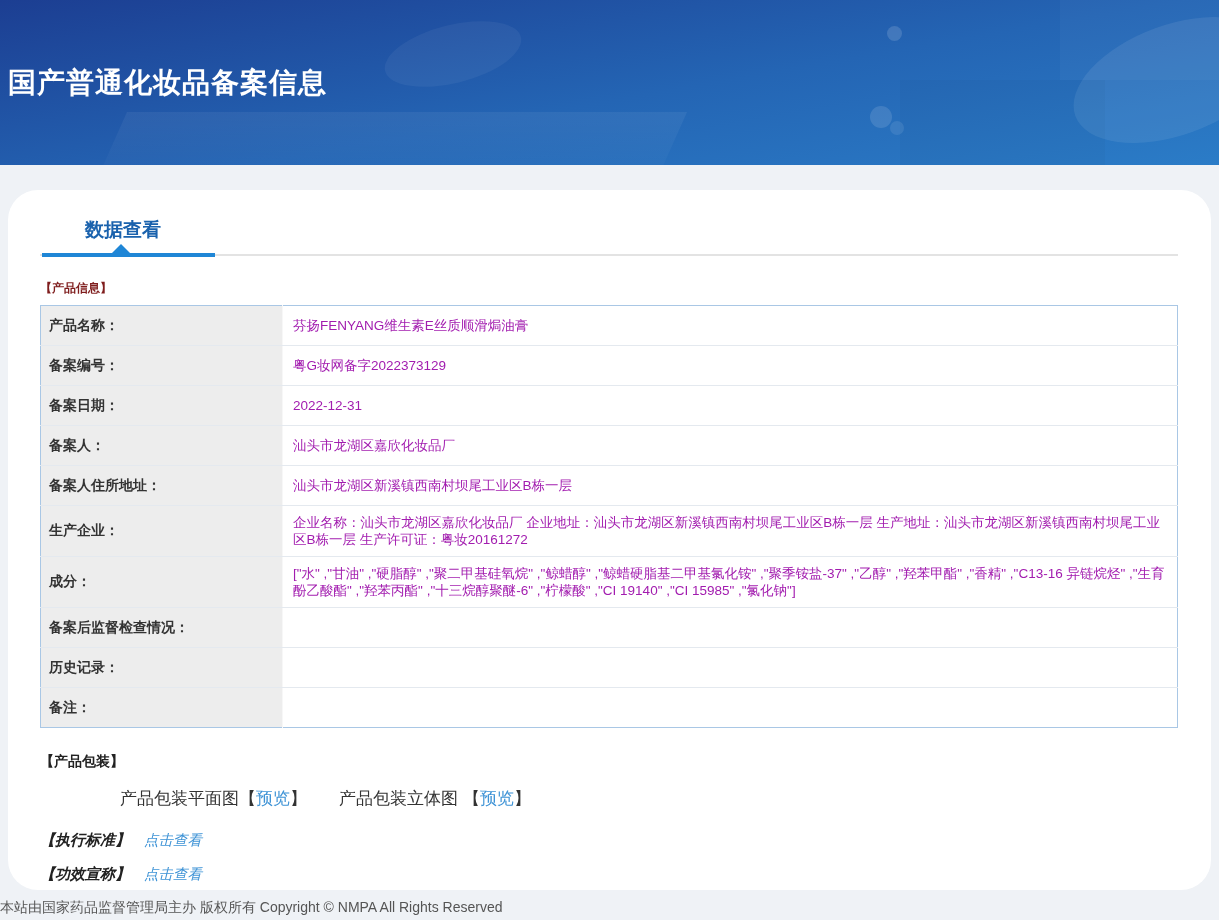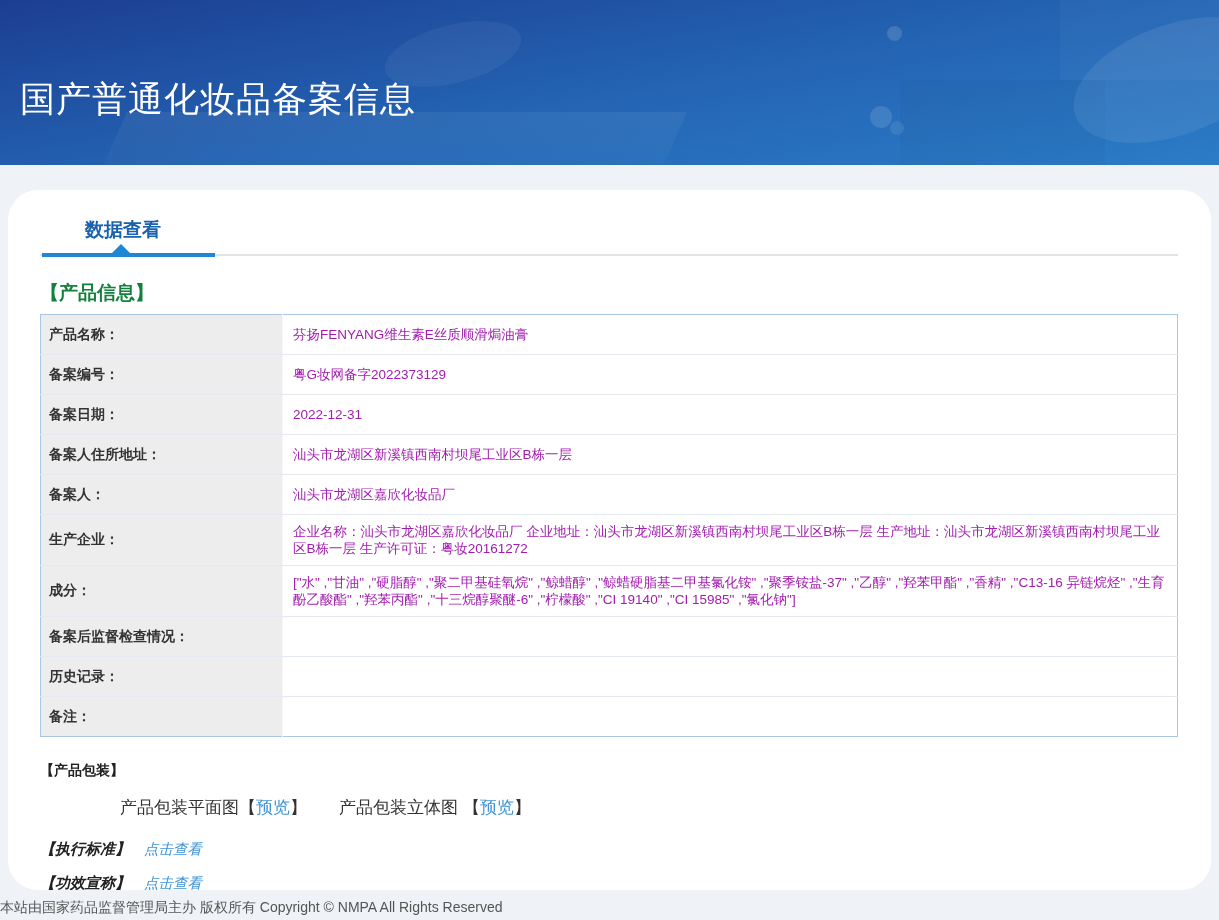--- a/index.html
+++ b/index.html
@@ -8,22 +8,22 @@
     background:#eff2f6;
     font-family:"Liberation Sans",sans-serif;
     -webkit-font-smoothing:antialiased;
   }
   
   .banner{
     position:relative;height:165px;overflow:hidden;
     background:linear-gradient(170deg,#1c3e92 0%,#2465b4 55%,#2b7cc7 100%);
   }
   .banner-title{
-    position:absolute;left:8px;top:64px;margin:12px;
-    font-size:35px;font-weight:400;color:#ffffff;letter-spacing:1px;
+    position:absolute;left:8px;top:64px;margin:0;
+    font-size:28px;font-weight:700;color:#ffffff;letter-spacing:1px;
   }
   .deco{position:absolute;border-radius:50%;}
   .deco-ellipse-1{right:-60px;top:25px;width:210px;height:110px;background:rgba(255,255,255,0.08);transform:rotate(-20deg);}
   .deco-ellipse-2{left:383px;top:25px;width:140px;height:58px;background:rgba(255,255,255,0.05);transform:rotate(-14deg);}
   .deco-circle-1{left:887px;top:26px;width:15px;height:15px;background:rgba(255,255,255,0.14);}
   .deco-circle-2{left:870px;top:106px;width:22px;height:22px;background:rgba(255,255,255,0.12);}
   .deco-circle-3{left:890px;top:121px;width:14px;height:14px;background:rgba(255,255,255,0.09);}
   .deco-poly{
     position:absolute;left:115px;top:112px;width:560px;height:54px;
     background:linear-gradient(rgba(255,255,255,0.06),rgba(255,255,255,0.02));
@@ -47,21 +47,21 @@
   .tab-gray-line{position:absolute;left:32px;right:33px;top:64px;height:2px;background:#e3e3e3;}
   .tab-blue-line{position:absolute;left:34px;top:63px;width:173px;height:4px;background:#1f86d6;}
   .tab-arrow{
     position:absolute;left:104px;top:54px;width:0;height:0;
     border-left:9px solid transparent;border-right:9px solid transparent;
     border-bottom:9px solid #1f86d6;
   }
   
   .section-heading{
     margin:24px 0 8px 32px;
-    font-size:19px;font-weight:bold;color:#15803d;
+    font-size:12px;font-weight:bold;color:#7f1d1d;
   }
   
   .info-table{
     margin:0 33px 0 32px;width:1138px;
     border-collapse:collapse;border:1px solid #a9c7e5;
     font-size:13.5px;
   }
   .info-table td{
     border-bottom:1px solid #e4e9ef;
     height:23px;vertical-align:middle;
@@ -126,26 +126,26 @@
       </tr>
       <tr>
         <td class="cell-label">备案编号：</td>
         <td class="cell-value">粤G妆网备字2022373129</td>
       </tr>
       <tr>
         <td class="cell-label">备案日期：</td>
         <td class="cell-value">2022-12-31</td>
       </tr>
       <tr>
+        <td class="cell-label">备案人：</td>
+        <td class="cell-value">汕头市龙湖区嘉欣化妆品厂</td>
+      </tr>
+      <tr>
         <td class="cell-label">备案人住所地址：</td>
         <td class="cell-value">汕头市龙湖区新溪镇西南村坝尾工业区B栋一层</td>
-      </tr>
-      <tr>
-        <td class="cell-label">备案人：</td>
-        <td class="cell-value">汕头市龙湖区嘉欣化妆品厂</td>
       </tr>
       <tr>
         <td class="cell-label">生产企业：</td>
         <td class="cell-value">企业名称：汕头市龙湖区嘉欣化妆品厂 企业地址：汕头市龙湖区新溪镇西南村坝尾工业区B栋一层 生产地址：汕头市龙湖区新溪镇西南村坝尾工业区B栋一层 生产许可证：粤妆20161272</td>
       </tr>
       <tr>
         <td class="cell-label">成分：</td>
         <td class="cell-value">["水" ,"甘油" ,"硬脂醇" ,"聚二甲基硅氧烷" ,"鲸蜡醇" ,"鲸蜡硬脂基二甲基氯化铵" ,"聚季铵盐-37" ,"乙醇" ,"羟苯甲酯" ,"香精" ,"C13-16 异链烷烃" ,"生育酚乙酸酯" ,"羟苯丙酯" ,"十三烷醇聚醚-6" ,"柠檬酸" ,"CI 19140" ,"CI 15985" ,"氯化钠"]</td>
       </tr>
       <tr>

